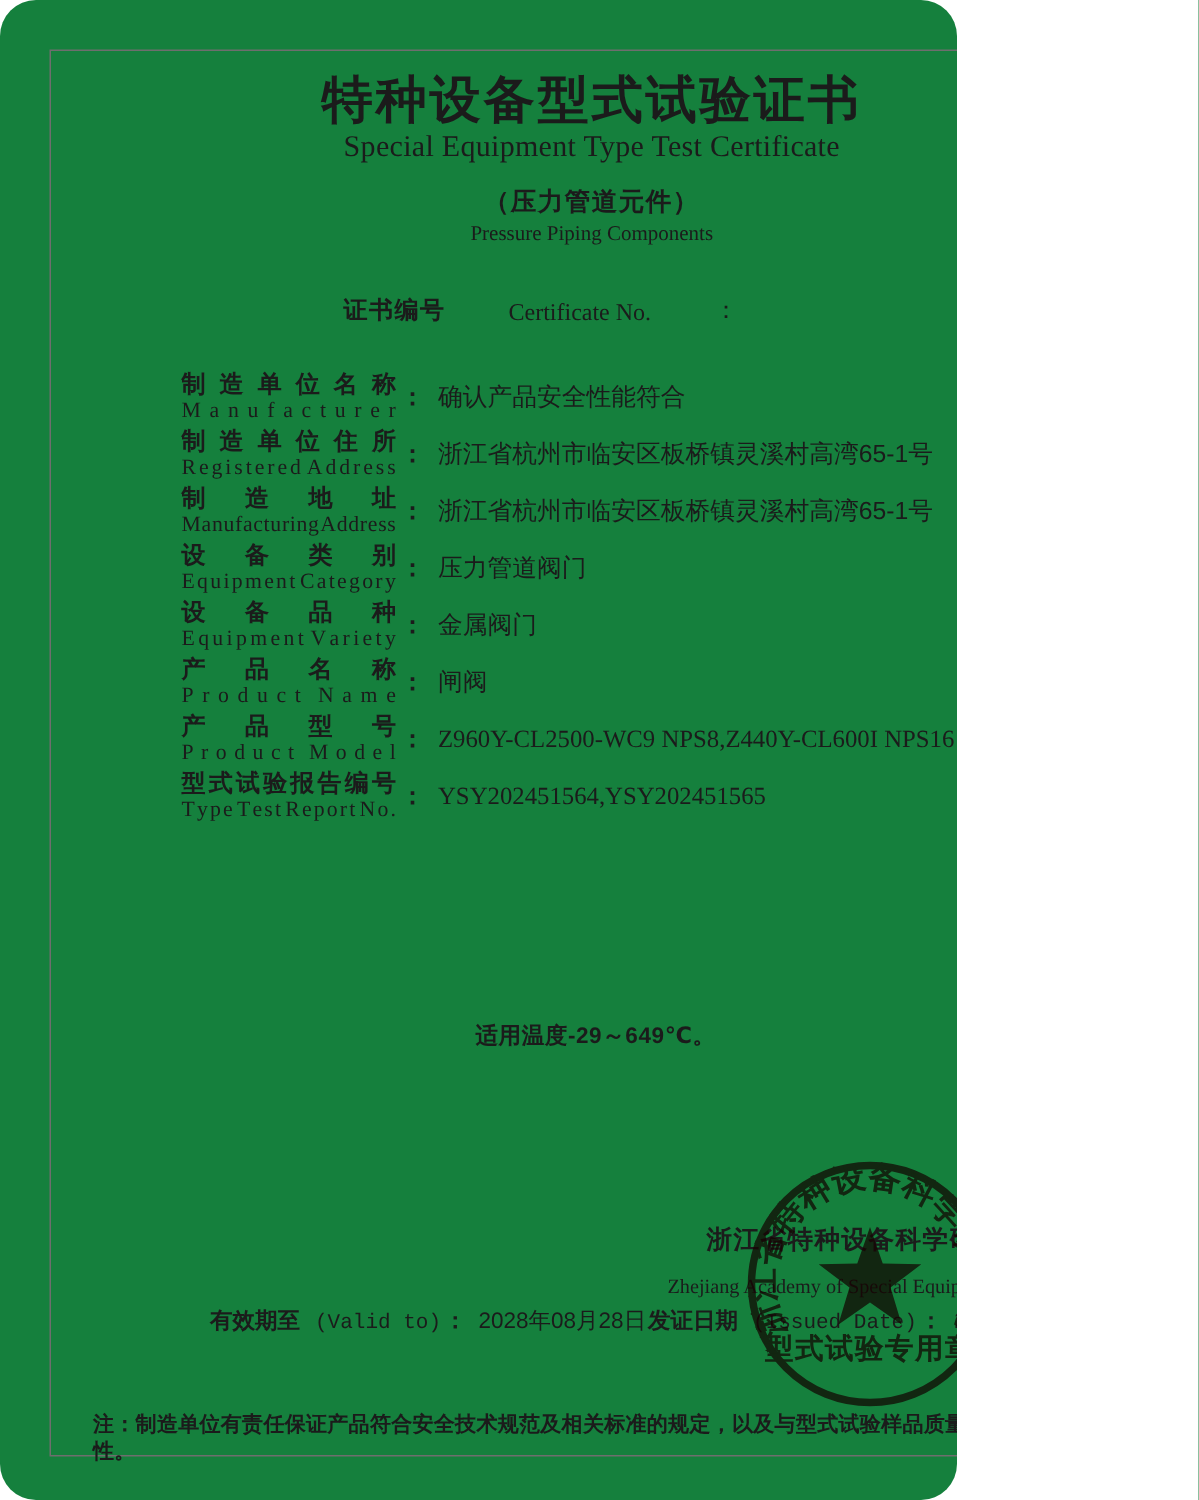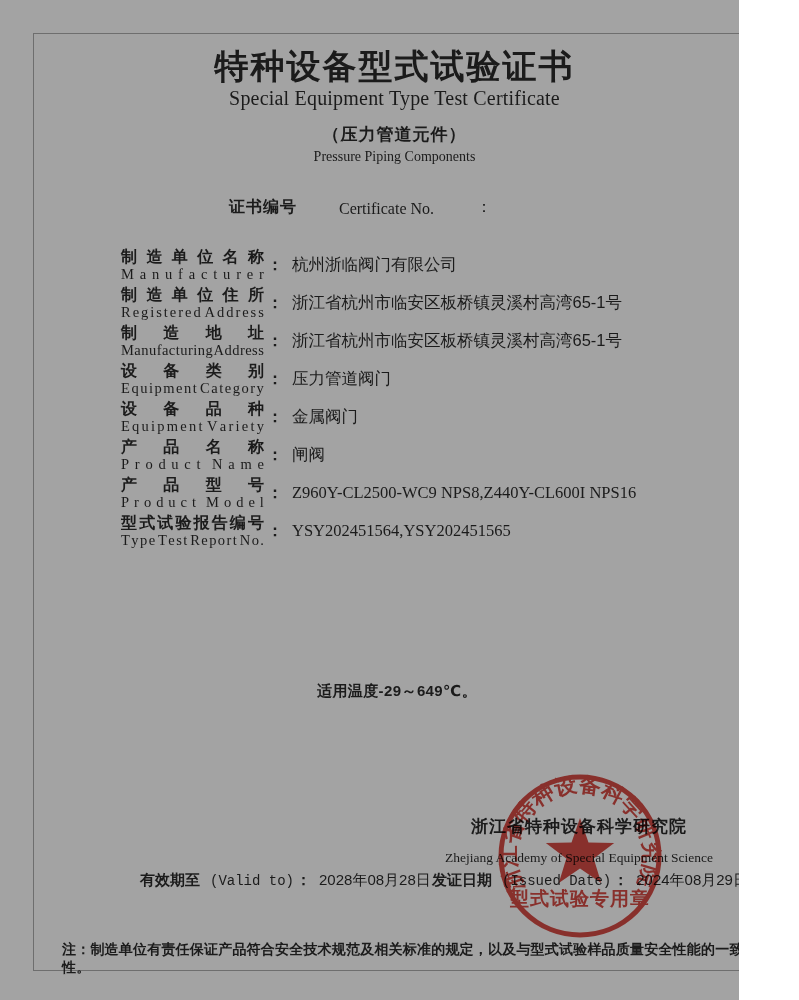--- a/index.html
+++ b/index.html
@@ -1,20 +1,21 @@
 <!DOCTYPE html>
 <html><head>
 <meta charset="utf-8">
 <style>
   html,body{margin:0;padding:0;}
   .page{
-    position:relative; width:739px; height:1000px;
-    background:#a3a3a3; overflow:hidden;
+    position:relative; width:638px; height:1000px;
+    background:#15803d; overflow:hidden;
     font-family:"Liberation Sans","DejaVu Sans",sans-serif;
     color:#1b1b1b;
+    border-radius:24px;
   }
   .frame{
     position:absolute; left:33px; top:33px; width:721px; height:936px;
     border:1.5px solid #6e6e6e; background:transparent;
   }
   .abs{position:absolute;}
   .ctr{left:33px; width:723px; text-align:center;}
   .serif{font-family:"Liberation Serif","DejaVu Serif",serif;}
   .title-zh{top:44px; font-size:34px; font-weight:bold; letter-spacing:2px;}
   .title-en{top:87px; font-size:20px; letter-spacing:0.2px;}
@@ -89,21 +90,21 @@
             <span>a</span>
             <span>c</span>
             <span>t</span>
             <span>u</span>
             <span>r</span>
             <span>e</span>
             <span>r</span>
           </div>
       </div>
       <div class="fcolon">：</div>
-      <div class="fval">杭州浙临阀门有限公司</div>
+      <div class="fval">确认产品安全性能符合</div>
     </div>
 
     <div class="frow">
       <div class="flab">
         <div class="zh spread">
             <span>制</span>
             <span>造</span>
             <span>单</span>
             <span>位</span>
             <span>住</span>

